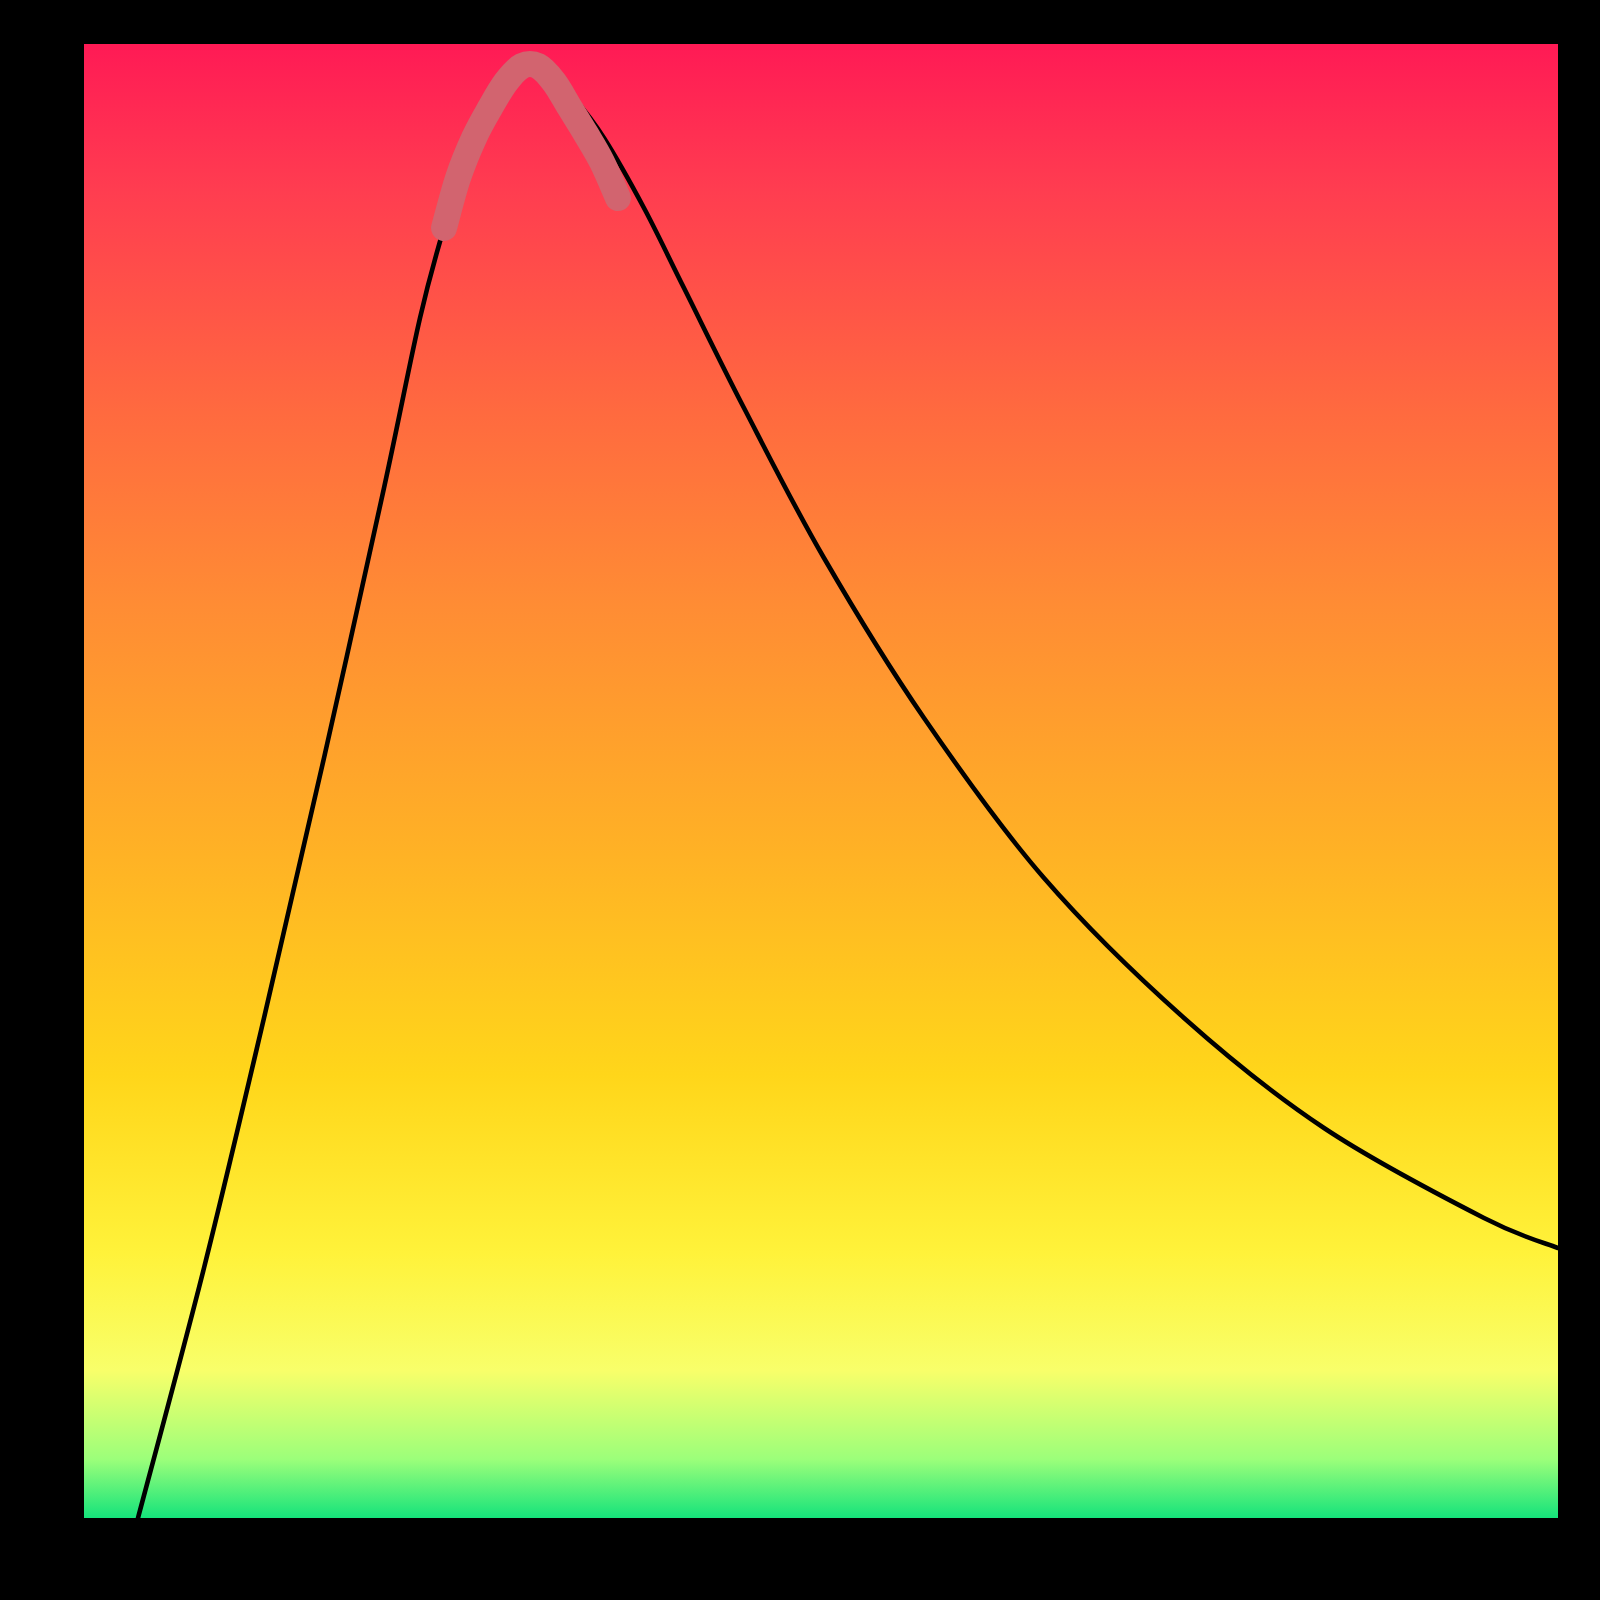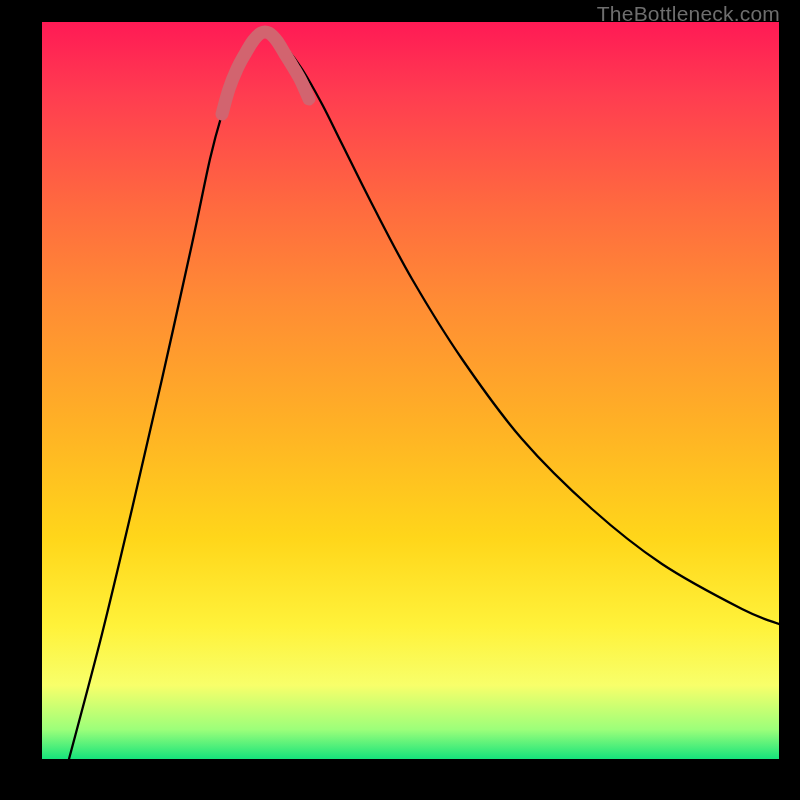--- a/index.html
+++ b/index.html
@@ -55,21 +55,20 @@
     top: 0;
     width: 737px;
     height: 737px;
   }
 </style>
 </head>
 <body>
 
 <div class="frame">
 
-  <div class="watermark">TheBottleneck.com</div>
 
   <div class="plot">
     <svg class="curve" viewBox="0 0 737 737" preserveAspectRatio="none">
       <path id="main-curve" fill="none" stroke="#000" stroke-width="2.3" stroke-linecap="round" stroke-linejoin="round" d="M 27 737 C 32.5 716.1666666666666, 49.5 653.6666666666666, 60 612 C 70.5 570.3333333333334, 80 529.5, 90 487 C 100 444.5, 110 401.1666666666667, 120 357 C 130 312.8333333333333, 142 258.6666666666667, 150 222 C 158 185.33333333333334, 163 158.66666666666666, 168 137 C 173 115.33333333333333, 175.5 107, 180 92 C 184.5 77, 190 59.5, 195 47 C 200 34.5, 205.83333333333334 23.166666666666668, 210 17 C 214.16666666666666 10.833333333333332, 216.66666666666666 10.833333333333334, 220 10 C 223.33333333333334 9.166666666666666, 225.83333333333334 9.166666666666666, 230 12 C 234.16666666666666 14.833333333333334, 240 21.166666666666668, 245 27 C 250 32.833333333333336, 254.16666666666666 37.833333333333336, 260 47 C 265.8333333333333 56.166666666666664, 273.3333333333333 69.5, 280 82 C 286.6666666666667 94.5, 291.6666666666667 105.33333333333333, 300 122 C 308.3333333333333 138.66666666666666, 318.3333333333333 159.5, 330 182 C 341.6666666666667 204.5, 355 231.16666666666666, 370 257 C 385 282.8333333333333, 401.6666666666667 310.3333333333333, 420 337 C 438.3333333333333 363.6666666666667, 458.3333333333333 392, 480 417 C 501.6666666666667 442, 526.6666666666666 466.1666666666667, 550 487 C 573.3333333333334 507.8333333333333, 595 525.3333333333334, 620 542 C 645 558.6666666666666, 680.5 577, 700 587 C 719.5 597, 730.8333333333334 599.5, 737 602"></path>
       <path id="crit-curve" fill="none" stroke="#d2646f" stroke-width="13" stroke-linecap="round" stroke-linejoin="round" d="M 180 92 C 181.16666666666666 87.83333333333333, 184.5 74.5, 187 67 C 189.5 59.5, 192.33333333333334 52.833333333333336, 195 47 C 197.66666666666666 41.166666666666664, 200.33333333333334 36.666666666666664, 203 32 C 205.66666666666666 27.333333333333332, 208.33333333333334 22.5, 211 19 C 213.66666666666666 15.5, 216.33333333333334 12.333333333333334, 219 11 C 221.66666666666666 9.666666666666666, 224.33333333333334 9.666666666666666, 227 11 C 229.66666666666666 12.333333333333334, 232.33333333333334 15.5, 235 19 C 237.66666666666666 22.5, 240.33333333333334 27.666666666666668, 243 32 C 245.66666666666666 36.333333333333336, 248.33333333333334 40.5, 251 45 C 253.66666666666666 49.5, 256.3333333333333 53.666666666666664, 259 59 C 261.6666666666667 64.33333333333333, 265.6666666666667 74, 267 77"></path>
     </svg>
   </div>
 
 </div>
 

